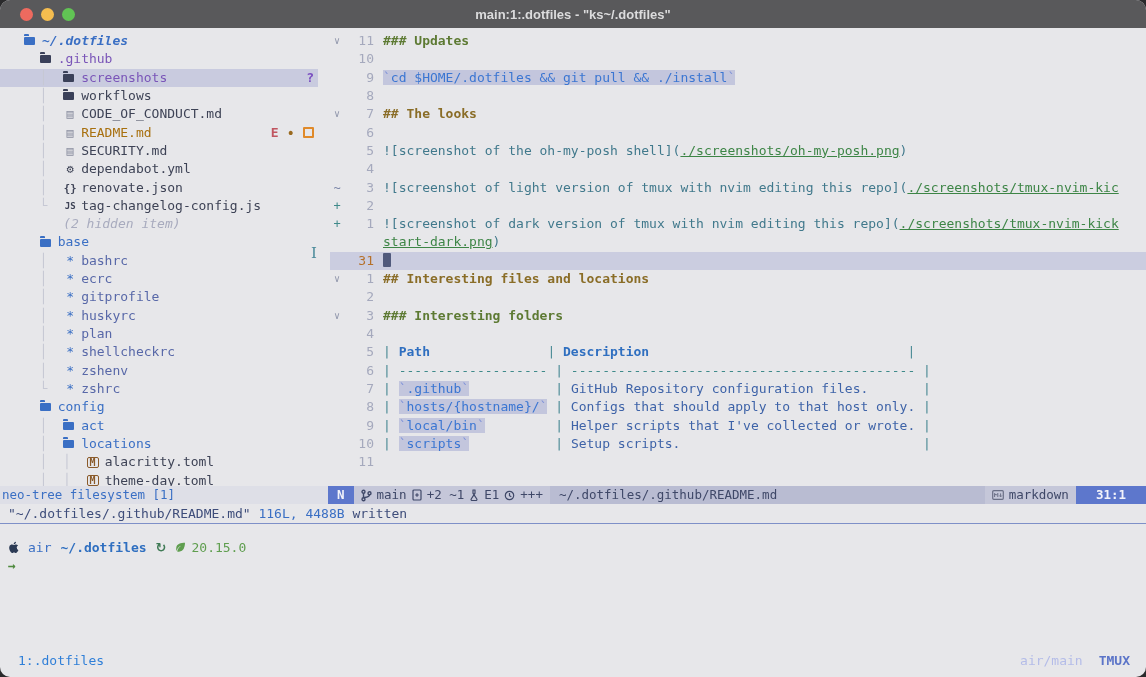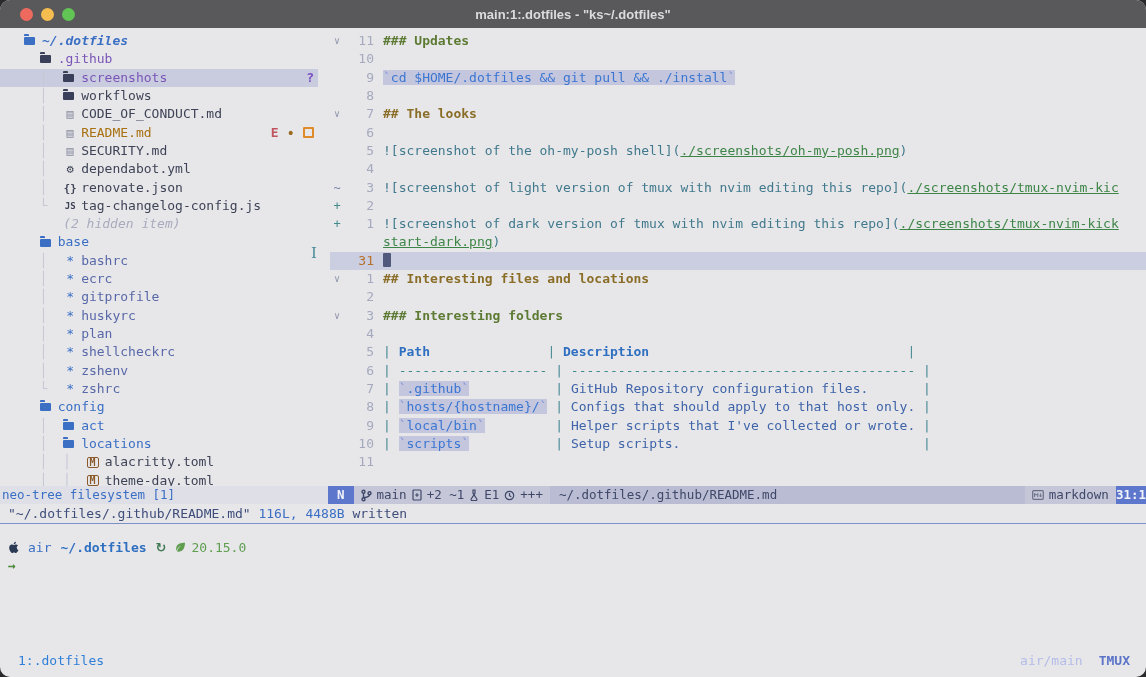--- a/index.html
+++ b/index.html
@@ -67,21 +67,21 @@
   .sg-td{color:#3e63a8;}
   .sg-dh{color:#3f8a8a;}
   .sg-pl{color:#41798c;}
   
   .status-row{display:flex;height:18px;font-size:12.5px;}
   .neotree-status{width:328px;background:#dedfe7;color:#3a6fc4;line-height:18px;padding-left:2px;box-sizing:border-box;}
   .lualine{flex:1;display:flex;align-items:stretch;background:#c5c7d9;color:#3f4868;line-height:18px;}
   .ll-mode{background:#5d77cc;color:#f2f3fa;font-weight:bold;padding:0 9px;}
   .ll-seg{display:flex;align-items:center;gap:5px;padding:0 7px;}
   .ll-path{flex:1;background:#b9bcd2;padding:0 9px;color:#3f4868;}
-  .ll-loc{background:#5d77cc;color:#f2f3fa;font-weight:bold;padding:0 0;}
+  .ll-loc{background:#5d77cc;color:#f2f3fa;font-weight:bold;padding:0 20px;}
   .ll-icon{display:inline-block;}
   
   .cmdline{height:19px;line-height:19px;padding-left:8px;white-space:pre;}
   .cmd-path{color:#3e4d7a;}
   .cmd-stats{color:#3a6fc4;}
   
   .shell{position:relative;height:150px;padding:14px 0 0 8px;box-sizing:border-box;}
   .prompt-line{display:flex;align-items:center;gap:9px;height:18px;}
   .p-host{color:#3a6fc4;}
   .p-cwd{color:#2f6fc0;font-weight:bold;}

